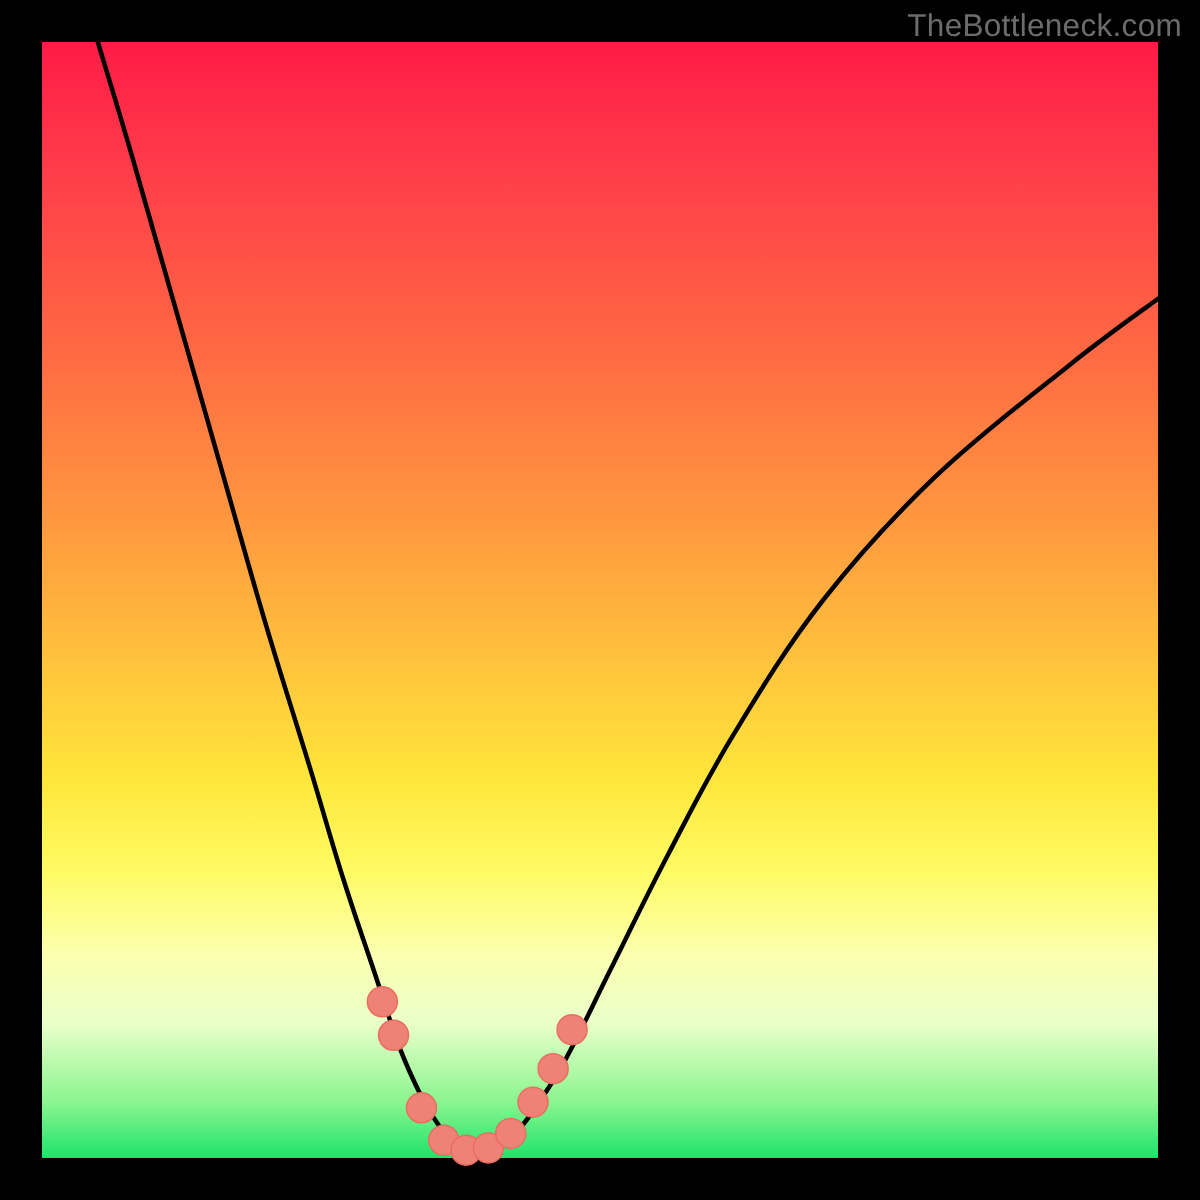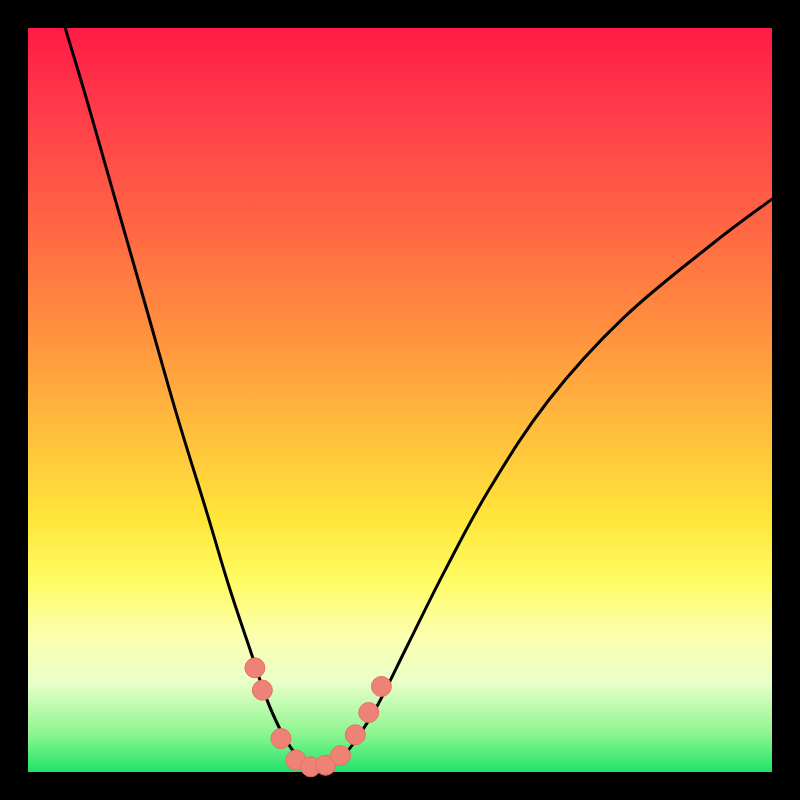--- a/index.html
+++ b/index.html
@@ -75,13 +75,14 @@
           <circle cx="267.84" cy="732.10" r="10" fill="#ef8276" stroke="#e96d60" stroke-width="1"></circle>
           <circle cx="282.72" cy="738.79" r="10" fill="#ef8276" stroke="#e96d60" stroke-width="1"></circle>
           <circle cx="297.60" cy="737.30" r="10" fill="#ef8276" stroke="#e96d60" stroke-width="1"></circle>
           <circle cx="312.48" cy="727.63" r="10" fill="#ef8276" stroke="#e96d60" stroke-width="1"></circle>
           <circle cx="327.36" cy="706.80" r="10" fill="#ef8276" stroke="#e96d60" stroke-width="1"></circle>
           <circle cx="340.75" cy="684.48" r="10" fill="#ef8276" stroke="#e96d60" stroke-width="1"></circle>
           <circle cx="353.40" cy="658.44" r="10" fill="#ef8276" stroke="#e96d60" stroke-width="1"></circle>
         </g>
     </svg>
   </div>
+  <div class="watermark">TheBottleneck.com</div>
 </div>
 
 </body></html>

